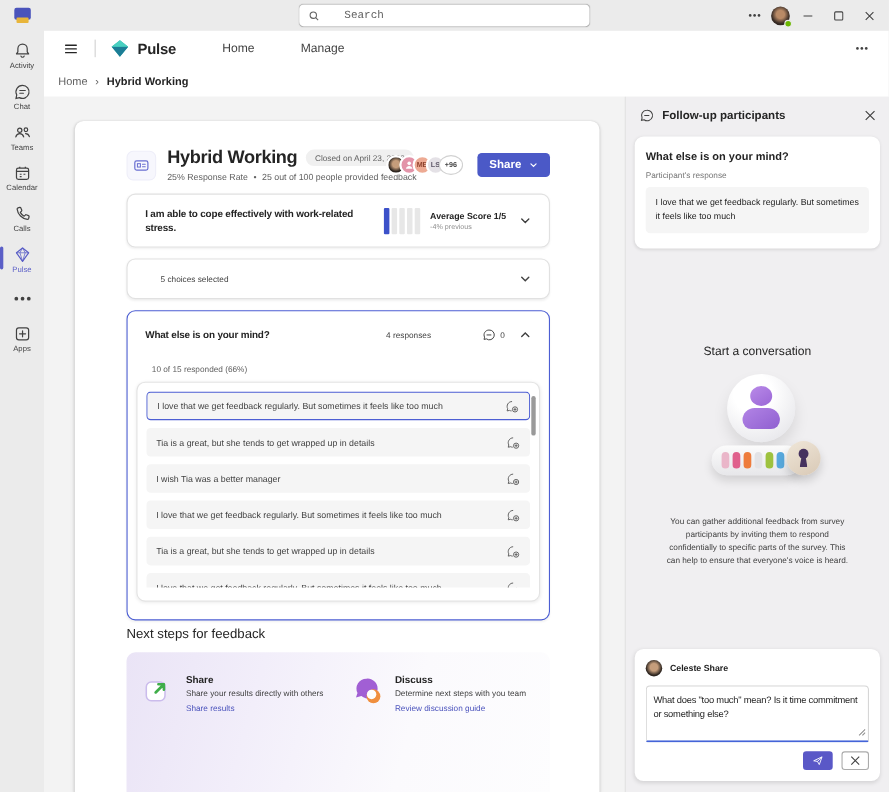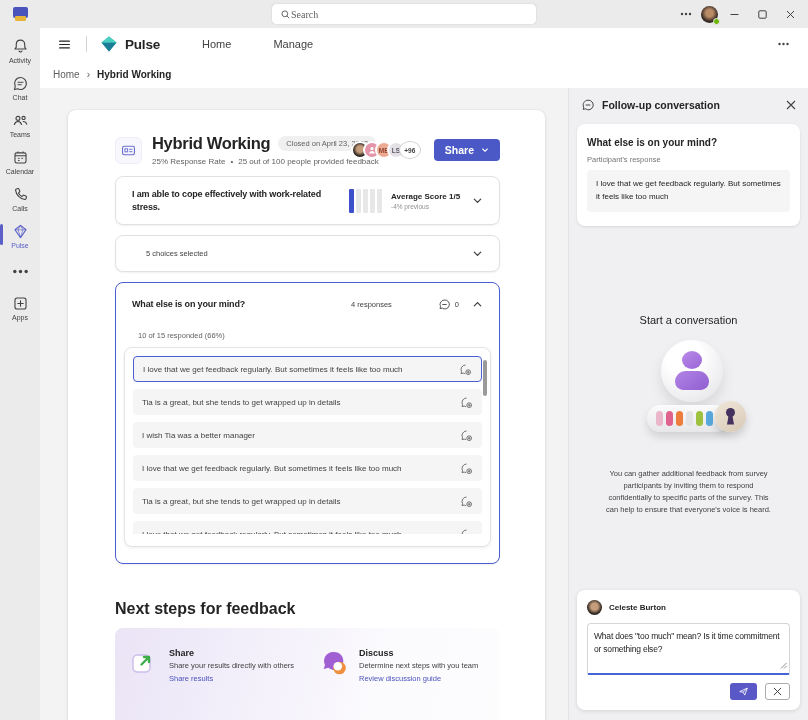--- a/index.html
+++ b/index.html
@@ -6,21 +6,21 @@
   html,body{width:808px;height:720px;overflow:hidden}
   body{position:relative;background:#ebebeb;font-family:"Liberation Sans","DejaVu Sans",sans-serif;color:#242424}
   svg{display:block}
 
   
   .titlebar{position:absolute;top:0;left:0;width:808px;height:28px;background:#ebebeb;display:flex;align-items:center}
   .tb-logo{width:15px;height:15px;margin-left:13px;position:relative}
   .tbl-a{position:absolute;left:0;top:0;width:15px;height:11px;background:#4a53bb;border-radius:2px}
   .tbl-b{position:absolute;left:2px;top:9px;width:11px;height:5px;background:#e8b53a;border-radius:1px}
   .searchbox{position:absolute;left:272px;top:4px;width:264px;height:20px;background:#fff;border-radius:4px;box-shadow:0 0 1px rgba(0,0,0,.35);display:flex;align-items:center;padding:0 8px}
-  .searchbox input{border:none;outline:none;background:transparent;font-size:10px;color:#424242;margin-left:0;width:200px;font-family:Liberation Serif, serif}
+  .searchbox input{border:none;outline:none;background:transparent;font-size:10px;color:#424242;margin-left:22px;width:200px;font-family:Liberation Mono, monospace}
   .searchbox input::placeholder{color:#616161}
   .tb-right{position:absolute;right:6px;top:0;height:28px;display:flex;align-items:center;gap:4px}
   .tb-more{width:22px;display:flex;justify-content:center;color:#424242}
   .tb-avatar{width:17px;height:17px;border-radius:50%;position:relative;background:radial-gradient(circle at 50% 42%,#b98a66 28%,#3a2d26 62%,#16100c 100%)}
   .presence-dot{position:absolute;right:-2px;bottom:-2px;width:7px;height:7px;border-radius:50%;background:#6bb700;border:1.5px solid #ebebeb}
   .winbtn{width:24px;height:24px;display:flex;align-items:center;justify-content:center;color:#424242}
 
   
   .sidebar{position:absolute;left:0;top:28px;width:40px;height:692px;background:#ebebeb;display:flex;flex-direction:column;align-items:stretch;padding-top:5px}
   .side-item{position:relative;width:40px;padding:5px 0 4px;display:flex;flex-direction:column;align-items:center;color:#424242;margin-bottom:2px}
@@ -91,21 +91,21 @@
   .chev-up{margin-left:13px;color:#424242}
   .responded{font-size:7.5px;color:#616161;margin:6px 0 0 22px}
   .resp-card{margin:7px 8px 0;background:#fff;border:1px solid #e3e3e3;border-radius:8px;box-shadow:0 1px 3px rgba(0,0,0,.07);padding:8px;position:relative;height:200px}
   .resp-viewport{height:178px;overflow:hidden}
   .resp-row{height:26px;background:#f5f5f5;border-radius:4px;margin-bottom:7px;display:flex;align-items:center;padding:0 9px}
   .resp-row.selected{border:1.4px solid #4c5ed3}
   .resp-text{flex:1;font-size:8px;color:#424242;white-space:nowrap;overflow:hidden}
   .bubble-plus{margin-left:8px;flex:0 0 auto}
   .resp-thumb{position:absolute;right:3px;top:12px;width:4px;height:36px;background:#9a9a9a;border-radius:2px}
 
-  .next-head{margin-top:36px;font-size:16px;font-weight:bold}
+  .next-head{margin-top:5px;font-size:12px;font-weight:normal}
   .next-panel{margin-top:10px;height:150px;border-radius:8px;background:linear-gradient(105deg,#eae4f6 0%,#f2eefa 30%,#fbfafd 65%,#fdfdfe 100%);display:flex;padding:20px 0 0 14px}
   .ns-col{display:flex;width:190px}
   .ns-icon{flex:0 0 32px}
   .ns-text{margin-left:8px;width:150px}
   .ns-title{font-size:9px;font-weight:bold}
   .ns-desc{font-size:7.5px;color:#424242;margin-top:3px;white-space:nowrap}
   .ns-link{font-size:7.5px;color:#4b53bc;margin-top:4px}
 
   
   .panel{position:absolute;left:568px;top:88px;width:240px;height:632px;background:#f0eff1;border-left:1px solid #e3e3e3}
@@ -453,21 +453,21 @@
 
   </div>
 </div>
 
 <div class="panel">
   <div class="p-head">
     <svg width="14" height="14" viewBox="0 0 16 16" fill="none" stroke="#424242" stroke-width="1.1">
         <path d="M8 2.5a5.5 5.5 0 0 0-4.9 8L2.5 13l2.7-.6A5.5 5.5 0 1 0 8 2.5z"></path>
         <path d="M5.8 8h4.4" stroke-linecap="round"></path>
       </svg>
-    <span class="p-title">Follow-up conversation</span>
+    <span class="p-title">Follow-up participants</span>
     <span class="p-close">
         <svg width="10" height="10" viewBox="0 0 10 10" stroke="#424242" stroke-width="1.1">
           <path d="m1 1 8 8M9 1 1 9"></path>
         </svg>
       </span>
   </div>
 
   <div class="p-card">
     <div class="p-q">What else is on your mind?</div>
     <div class="p-resp-label">Participant's response</div>
@@ -491,21 +491,21 @@
     <span class="illus-key"></span>
     <span class="key-circle"></span>
     <span class="key-stem"></span>
   </div>
 
   <div class="cta-body">You can gather additional feedback from survey participants by inviting them to respond confidentially to specific parts of the survey. This can help to ensure that everyone's voice is heard.</div>
 
   <div class="composer">
     <div class="comp-head">
       <span class="comp-avatar"></span>
-      <span class="comp-name">Celeste Burton</span>
+      <span class="comp-name">Celeste Share</span>
     </div>
     <div class="comp-ta-wrap">
       <textarea style="">What does "too much" mean? Is it time commitment or something else?</textarea>
       <span class="resize-corner">
           <svg width="7" height="7" viewBox="0 0 7 7" stroke="#8f8f8f" stroke-width="1">
             <path d="M6.5 1 1 6.5M6.5 4 4 6.5"></path>
           </svg>
         </span>
     </div>
     <div class="comp-actions">

